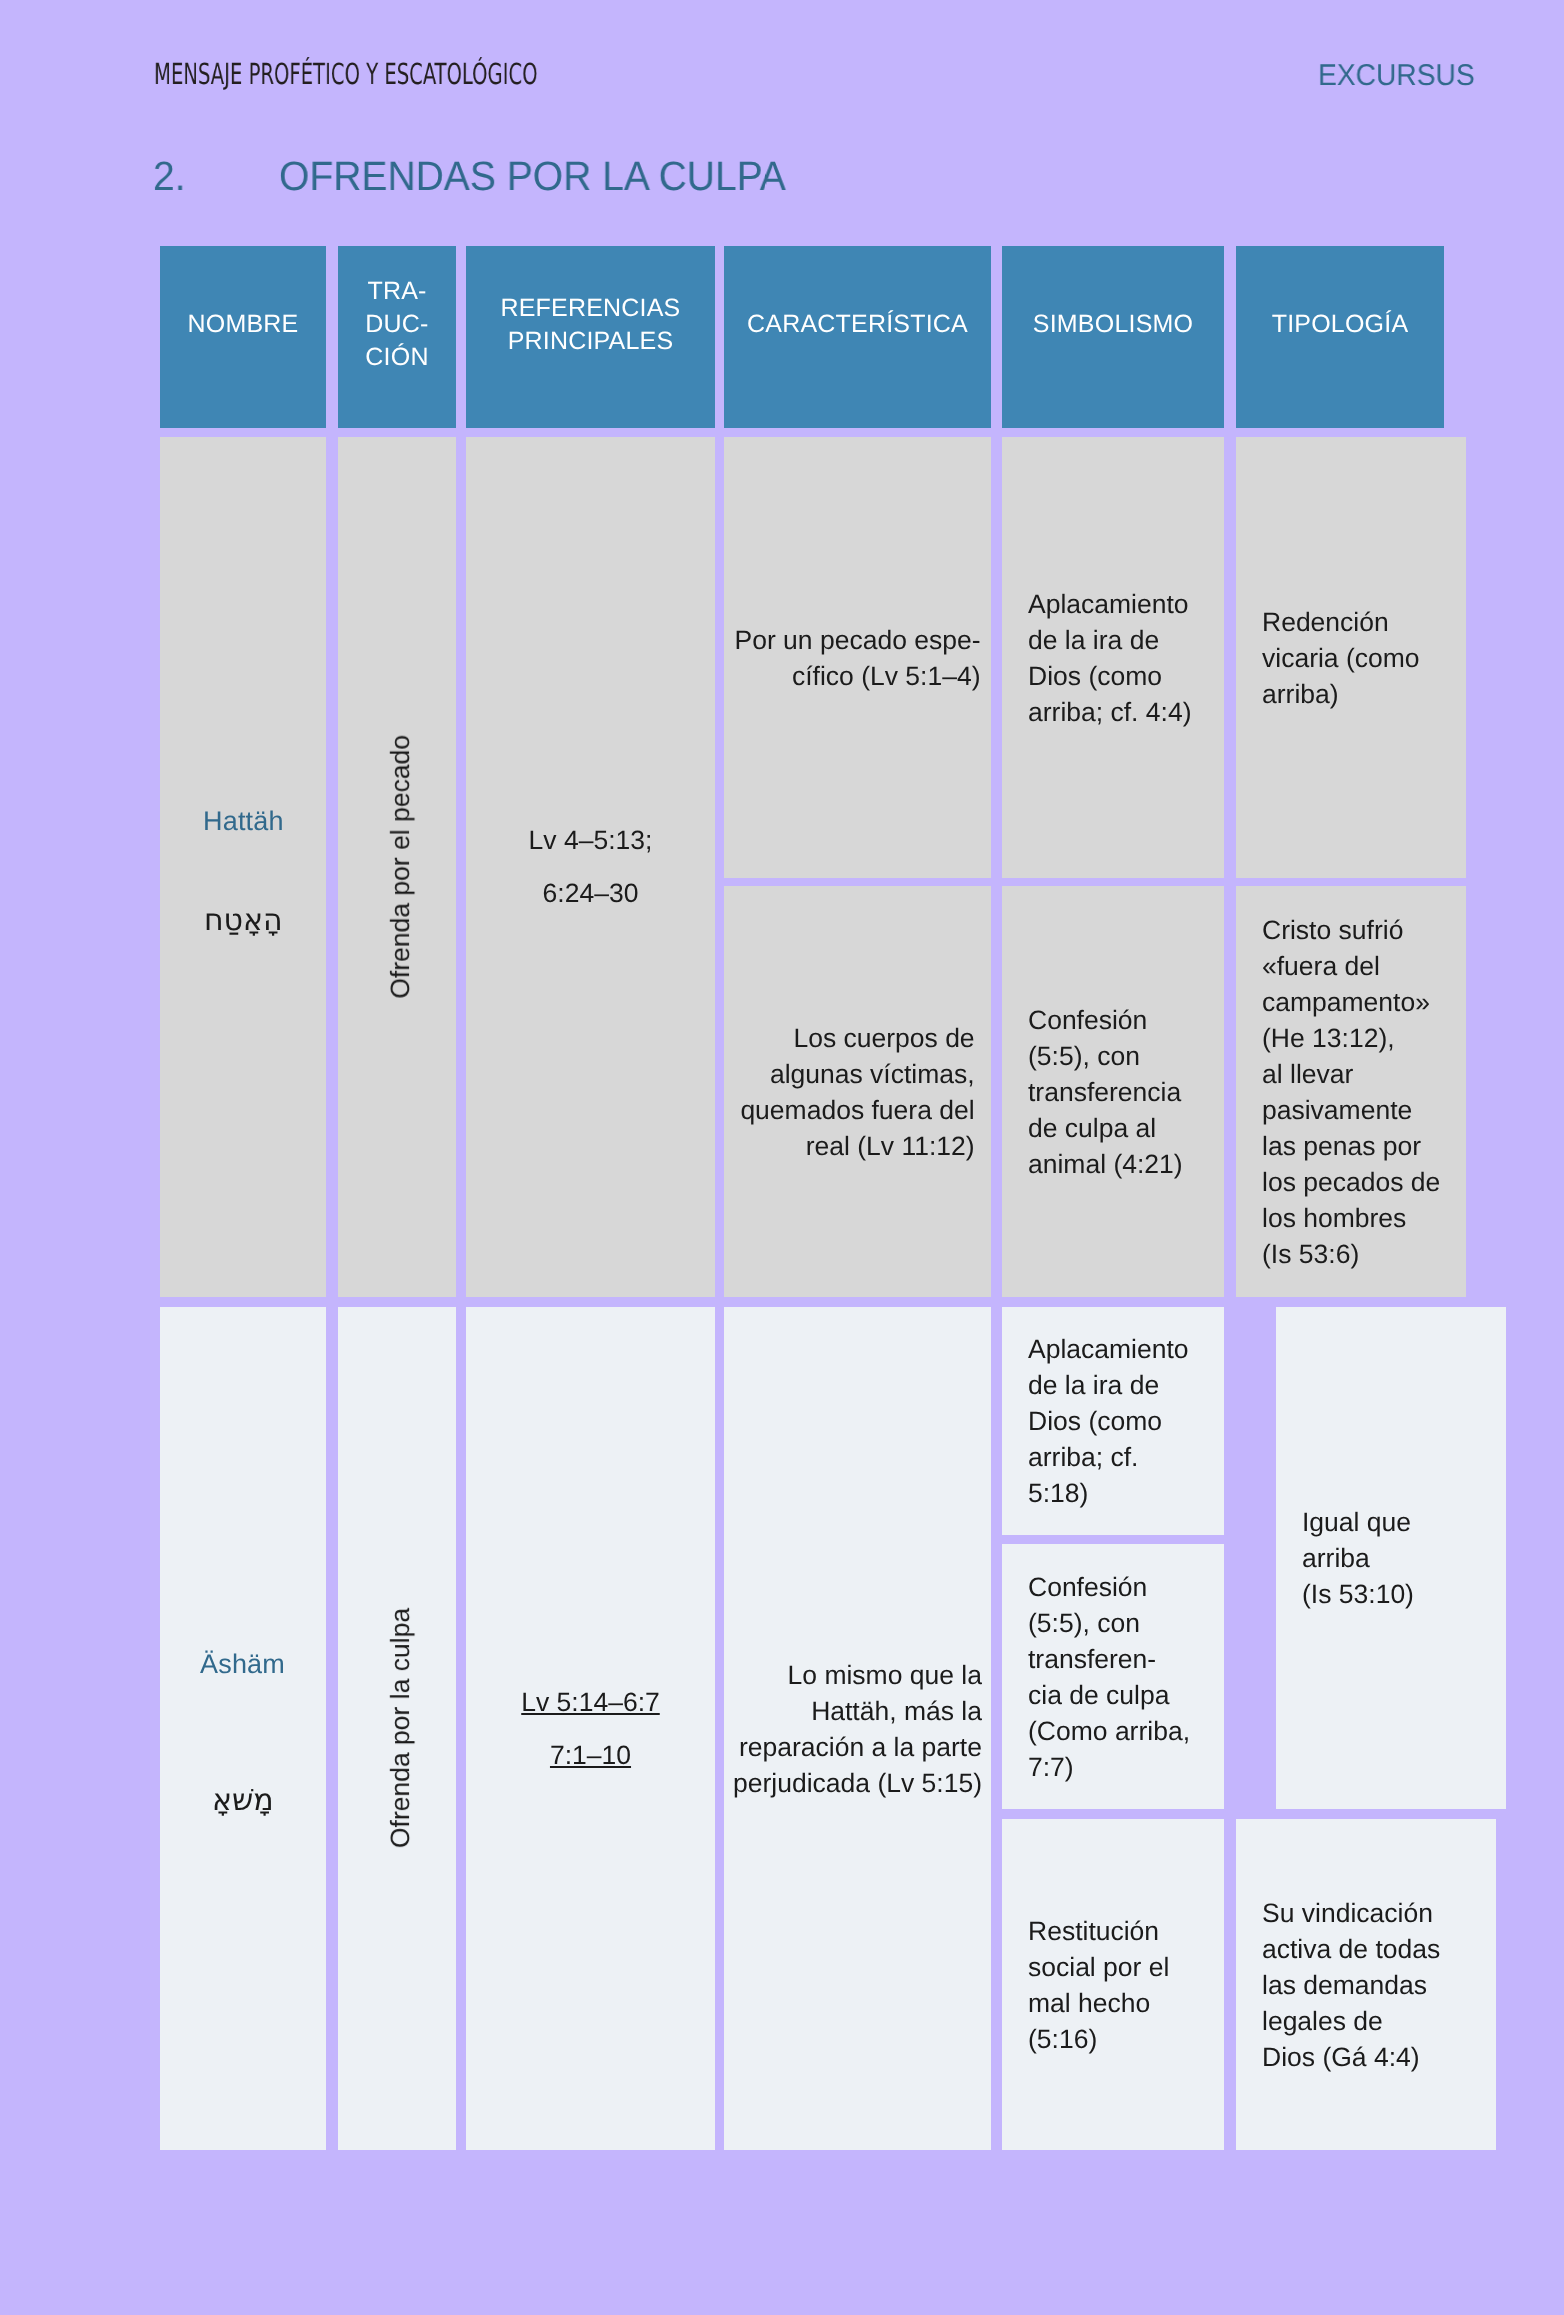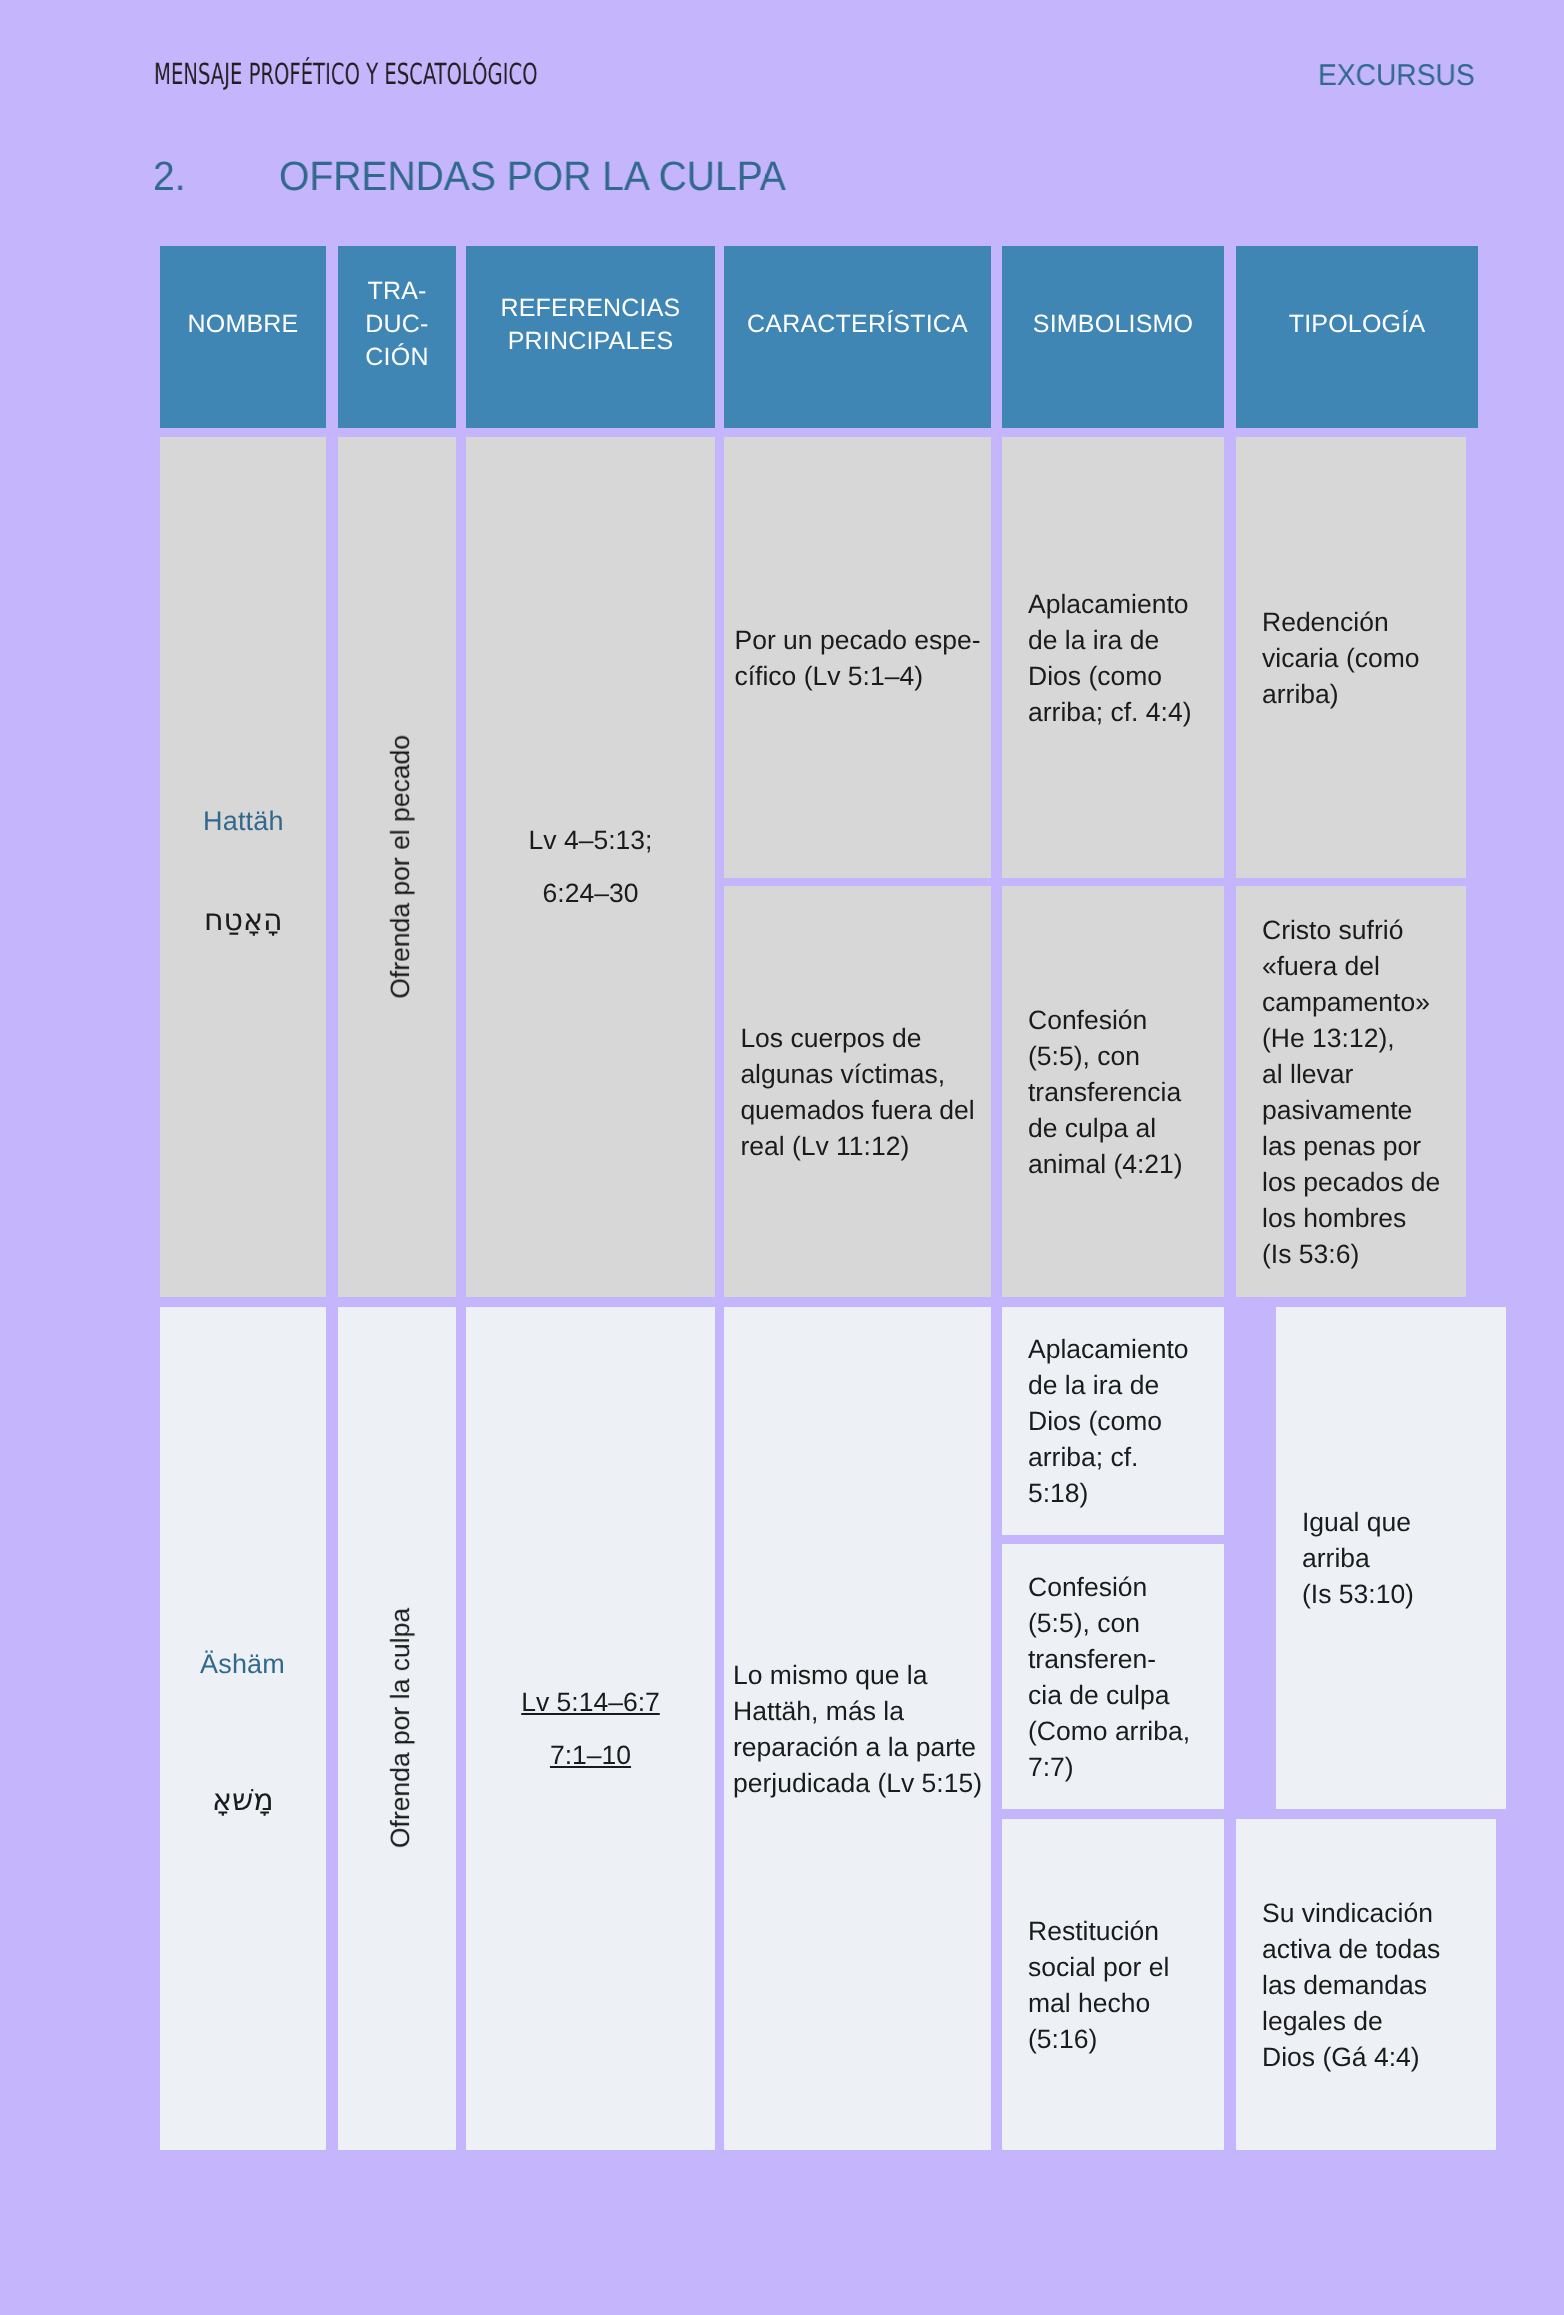--- a/index.html
+++ b/index.html
@@ -29,21 +29,21 @@
 
   
   .tbl{position:absolute;left:160px;top:246px;width:1305px;}
   .cell{position:absolute;box-sizing:border-box;}
   .hdr{background:rgba(63,134,180,0.999);color:#ffffff;font-size:25px;padding-bottom:25px;box-sizing:border-box;text-align:center;
        display:flex;align-items:center;justify-content:center;line-height:33px;
        letter-spacing:0.2px;}
   .gray{background:#d7d7d7;}
   .lblue{background:#edf1f5;}
   .body{color:#1b1b1b;font-size:26.5px;line-height:36px;display:flex;align-items:center;}
-  .ctr{justify-content:center;text-align:left;}
+  .ctr{justify-content:center;text-align:right;}
   .lft{justify-content:flex-start;text-align:left;}
   .pre{white-space:pre;}
   .pad{padding:0 26px;}
   .padc{padding:0 17px;}
   .namecell{flex-direction:column;justify-content:center;align-items:center;padding-top:9px;box-sizing:border-box;}
   .hebname{color:#31698c;font-size:27px;line-height:1;letter-spacing:0.2px;}
   .hebrew{font-family:"DejaVu Sans",sans-serif;font-size:30px;color:#1b1b1b;
           line-height:1;direction:rtl;}
   .vert{writing-mode:vertical-rl;transform:rotate(180deg) translateX(-3.6px);
         font-size:26.5px;color:#1b1b1b;white-space:nowrap;line-height:1;}
@@ -67,21 +67,21 @@
         <span class="pre">TRA-
 DUC-
 CIÓN</span>
       </div>
     <div class="cell hdr" style="left:306px;top:0px;width:249px;height:182px;">
         <span class="pre">REFERENCIAS
 PRINCIPALES</span>
       </div>
     <div class="cell hdr" style="left:564px;top:0px;width:267px;height:182px;">CARACTERÍSTICA</div>
     <div class="cell hdr" style="left:842px;top:0px;width:222px;height:182px;">SIMBOLISMO</div>
-    <div class="cell hdr" style="left:1076px;top:0px;width:242px;height:182px;">TIPOLOGÍA</div>
+    <div class="cell hdr" style="left:1076px;top:0px;width:208px;height:182px;">TIPOLOGÍA</div>
 
     <div class="cell gray body namecell" style="left:0px;top:191px;width:166px;height:860px;">
       <div class="hebname">Hattäh</div>
       <div class="hebrew" style="margin-top:71px;">הָאָטַח</div>
     </div>
 
     <div class="cell gray" style="left:178px;top:191px;width:118px;height:860px;display:flex;align-items:center;justify-content:center;">
       <div class="vert">Ofrenda por el pecado</div>
     </div>
 

